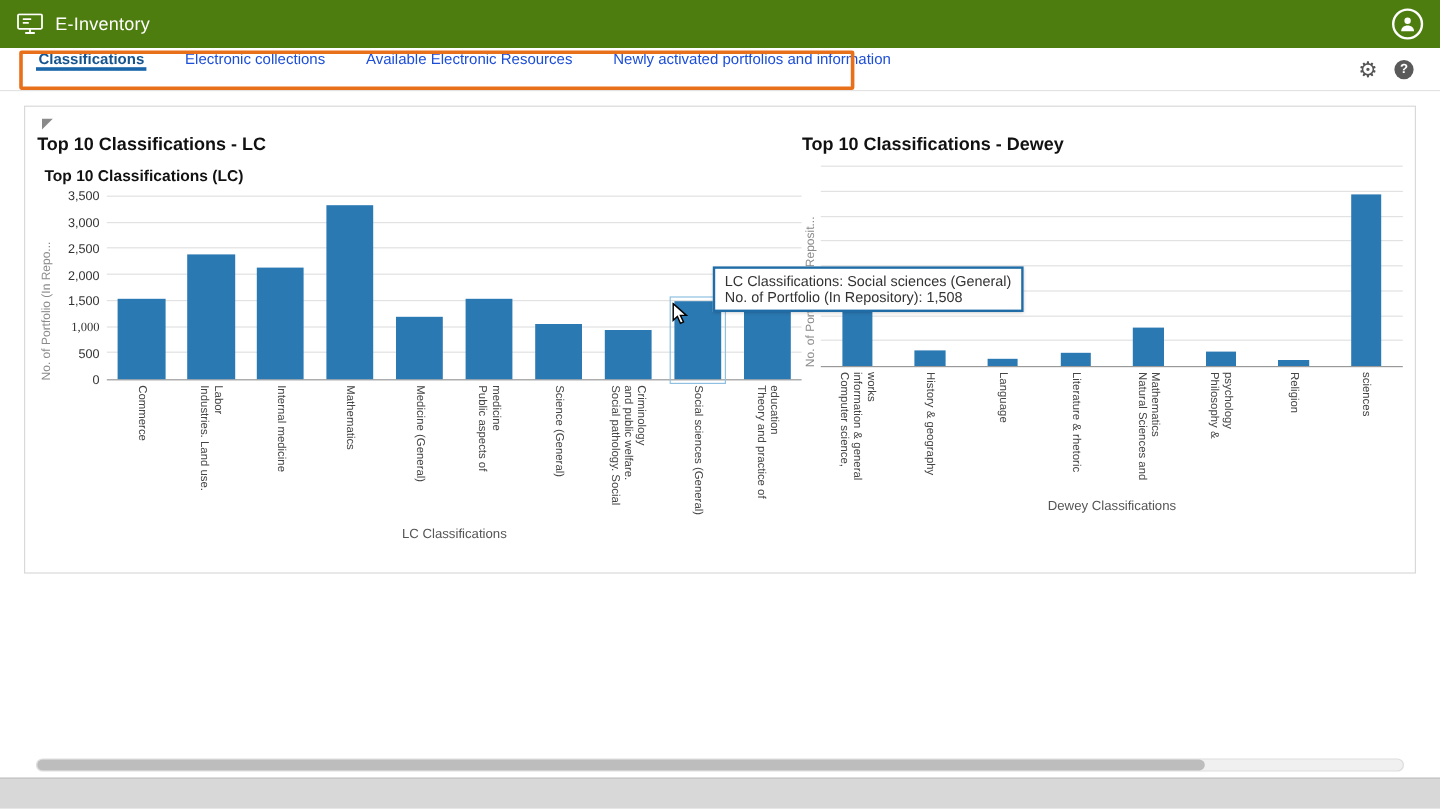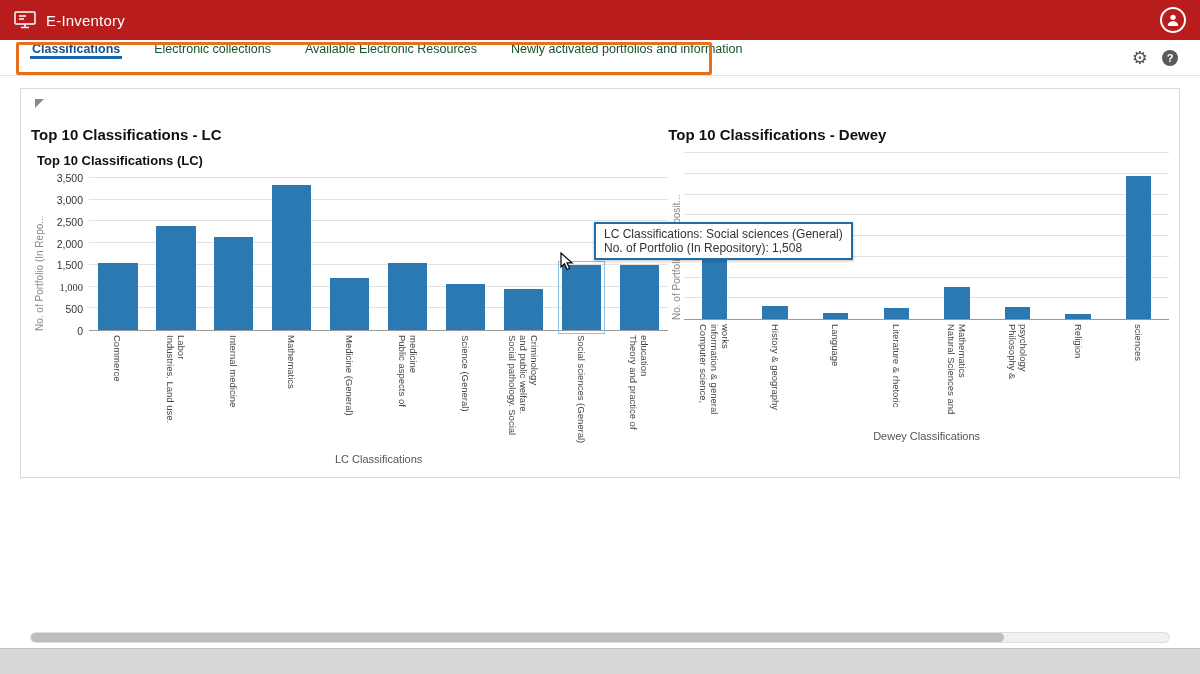--- a/index.html
+++ b/index.html
@@ -3,38 +3,38 @@
 <meta charset="utf-8">
 <style>
   * { box-sizing: border-box; margin: 0; padding: 0; }
   html,body { width:1200px; height:674px; }
   body {
     font-family: "Liberation Sans", "DejaVu Sans", sans-serif;
     background:#fff; overflow:hidden; position:relative;
   }
   
   .header {
-    height:40px; background:#b91c1c; display:flex; align-items:center;
+    height:40px; background:#4d7c0f; display:flex; align-items:center;
     padding:0 14px; gap:10px; color:#fff;
   }
   .header .app-icon { display:flex; align-items:center; }
   .header .title { font-size:15px; letter-spacing:.2px; }
   .header .avatar {
     margin-left:auto; width:26px; height:26px; border-radius:50%;
     border:2px solid #fff; display:flex; align-items:center; justify-content:center;
     cursor:pointer;
   }
   
   .tabbar {
     height:36px; display:flex; align-items:stretch; padding:0 22px 0 30px;
     border-bottom:1px solid #e3e3e3; position:relative; background:#fff;
   }
   .tab-list { display:flex; gap:30px; align-items:flex-start; }
   .tab {
-    display:flex; align-items:center; font-size:12.5px; color:#14532d;
+    display:flex; align-items:center; font-size:12.5px; color:#1d4ed8;
     border-bottom:3px solid transparent; padding:2px 2px 0 2px; cursor:pointer; white-space:nowrap;
   }
   .tab.active { color:#15548f; font-weight:bold; border-bottom-color:#1a66a8; }
   .tab-actions { margin-left:auto; display:flex; align-items:center; gap:14px; }
   .gear { font-size:18px; color:#555; cursor:pointer; line-height:1; }
   .help {
     width:16px; height:16px; border-radius:50%; background:#5a5a5a; color:#fff;
     font-size:11px; font-weight:bold; display:flex; align-items:center; justify-content:center;
     cursor:pointer;
   }
@@ -45,21 +45,21 @@
   }
   
   .panel {
     position:absolute; left:20px; top:88px; width:1160px; height:390px;
     border:1px solid #d9d9d9; background:#fff; padding:6px 10px;
   }
   .collapse-tri {
     width:0; height:0; border-top:9px solid #8a8a8a; border-right:9px solid transparent;
     margin:4px 0 0 4px; cursor:pointer;
   }
-  .panel-body { display:flex; margin-top:16px; }
+  .panel-body { display:flex; margin-top:2px; }
   .chart-section { display:flex; flex-direction:column; }
   .chart-section.lc { flex:0 0 56%; }
   .chart-section.dewey { flex:0 0 44%; }
   .section-title { font-size:15px; font-weight:bold; color:#111; margin:2px 0 10px 0; }
   .chart-title { font-size:13px; font-weight:bold; color:#111; margin:0 0 10px 6px; }
   .chart-body { display:flex; align-items:flex-start; }
   .y-title {
     writing-mode:vertical-lr; transform:rotate(180deg);
     height:var(--plot-h); font-size:10px; color:#8a8a8a;
     display:flex; align-items:center; white-space:nowrap; width:16px;

